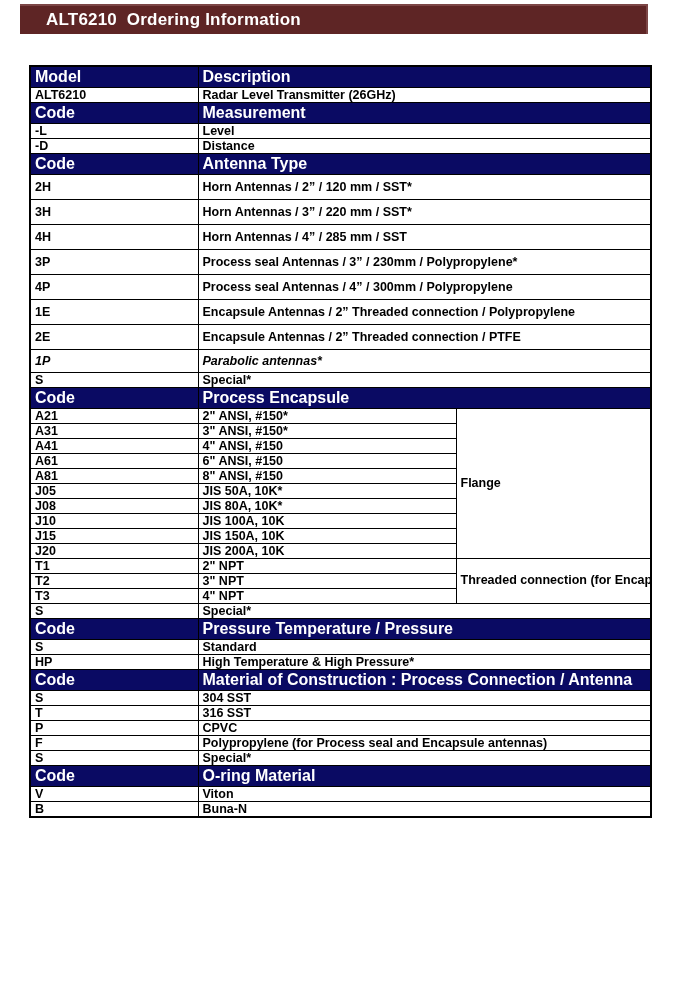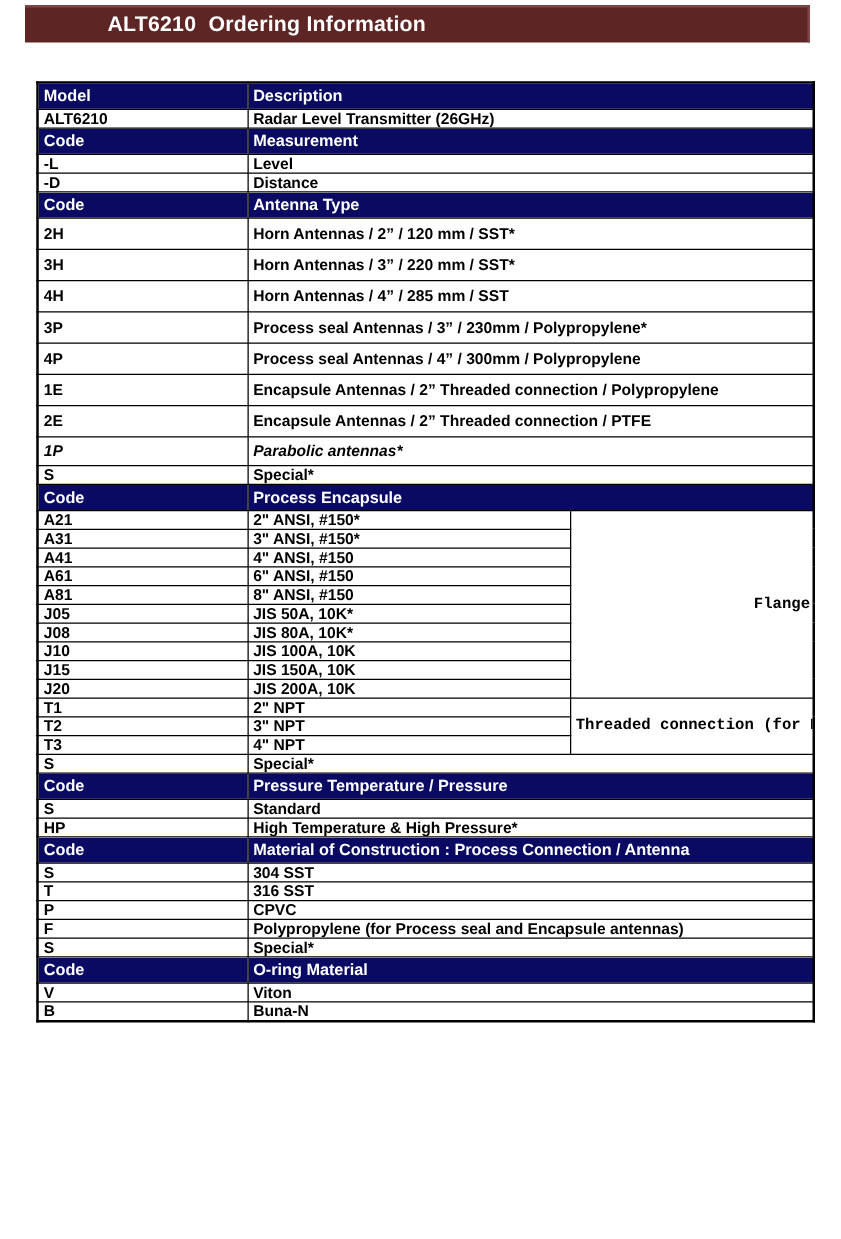--- a/index.html
+++ b/index.html
@@ -21,21 +21,20 @@
   }
   .title-bar .title-text {
     display: block;
     color: #ffffff;
     font-weight: bold;
     font-size: 17px;
     line-height: 27px;
     padding-left: 26px;
     letter-spacing: 0.2px;
     white-space: pre;
-    margin-left: 40px;
   }
   table.ordering {
     position: absolute;
     left: 29px; top: 65px;
     width: 621px;
     border-collapse: collapse;
     table-layout: fixed;
     border: 2px solid #000000;
   }
   table.ordering td {
@@ -48,32 +47,31 @@
     overflow: hidden;
     white-space: nowrap;
   }
   tr.row  { height: 14px; }
   tr.tall { height: 25px; }
   tr.mid  { height: 23px; font-style: italic; }
   tr.head { height: 21px; }
   tr.head td {
     background: #0a0a63;
     color: #ffffff;
-    font-size: 13px;
+    font-size: 16px;
   }
   tr.head td.desc { border-left: 1px solid #e9e9e9; margin-top: 24px; }
   td.desc { padding-left: 5px; }
   td.note {
-    text-align: right;
+    text-align: left;
     vertical-align: middle;
     white-space: pre-line;
     line-height: 1.35;
     padding: 0 6px;
     font-size: 12.5px;
-    font-family: Liberation Mono, monospace;
   }
 </style>
 </head>
 <body>
 
 <div class="title-bar">
   <span class="title-text">ALT6210  Ordering Information</span>
 </div>
 
 <table class="ordering">

